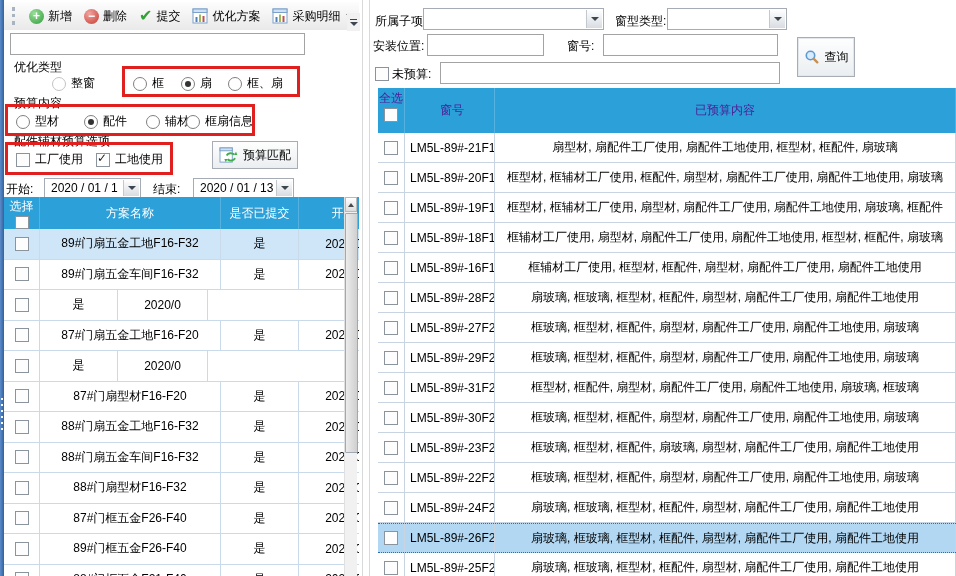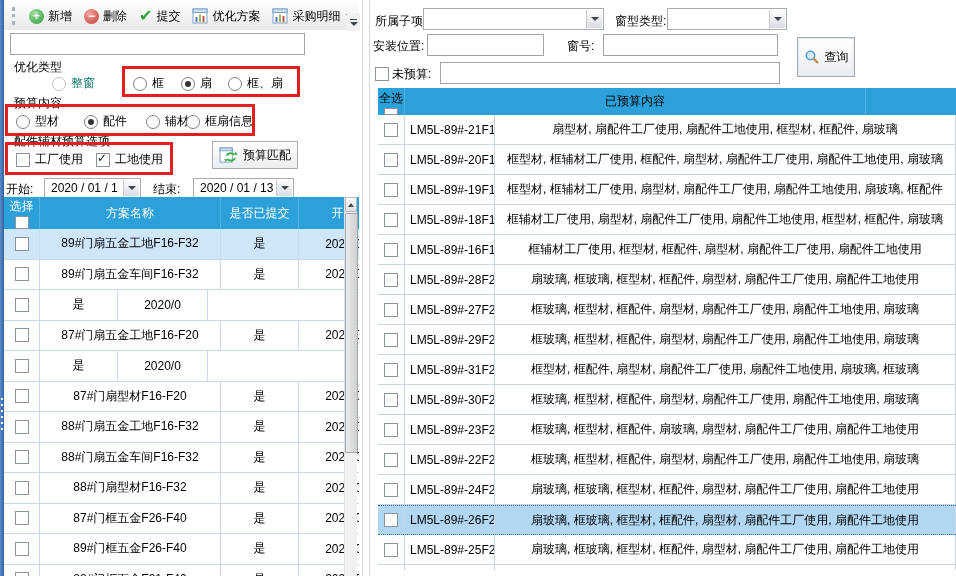--- a/index.html
+++ b/index.html
@@ -41,21 +41,21 @@
       display:flex;align-items:center;padding-left:6px;}
   .radio{display:inline-block;position:relative;width:12px;height:12px;border:1px solid #7f7f7f;border-radius:50%;
       background:#fff;vertical-align:-2px;}
   .radio.checked:after{content:"";position:absolute;left:3px;top:3px;width:6px;height:6px;border-radius:50%;background:#333;}
   .radio.disabled{border-color:#c3c3c3;}
   .cb{display:inline-block;position:relative;width:12px;height:12px;border:1px solid #8b939c;background:#fdfdfd;}
   .cb.checked:after{content:"✓";position:absolute;left:0px;top:-3px;font-size:12px;font-weight:bold;color:#222;}
   .glabel{position:absolute;white-space:nowrap;}
   .redbox{position:absolute;border:3px solid #e01f1f;pointer-events:none;z-index:5;}
   .opt{position:absolute;display:flex;align-items:center;gap:5px;white-space:nowrap;}
-  .gray{color:#0f766e;}
+  .gray{color:#000000;}
 
   
   .pbtn{position:absolute;border:1px solid #a8adb5;background:linear-gradient(#fefefe,#ebeef1);
       display:flex;align-items:center;justify-content:center;gap:5px;box-sizing:border-box;}
   #query-btn{box-shadow:0 0 0 1px #e3e6ea inset;}
 
   
   #ltable{left:4px;top:197px;width:355px;height:379px;overflow:hidden;background:#fff;}
   .lhead{display:flex;height:32px;background:#2ba0d9;color:#fff;}
   .lh{display:flex;align-items:center;justify-content:center;border-right:1px solid #54b1e0;box-sizing:border-box;overflow:hidden;}
@@ -67,21 +67,21 @@
   
   #lscroll{left:344px;top:197px;width:13px;height:379px;background:#f1f1f1;border-left:1px solid #e0e0e0;box-sizing:border-box;z-index:6;}
   #lscroll .up{height:15px;background:linear-gradient(#ffffff,#dcdcdc);border:1px solid #b9b9b9;box-sizing:border-box;
       display:flex;align-items:center;justify-content:center;}
   #lscroll .uarr{width:0;height:0;border-left:3.5px solid transparent;border-right:3.5px solid transparent;border-bottom:4px solid #4a4a4a;}
   #lscroll .thumb{position:absolute;left:0px;top:16px;width:11px;height:238px;border:1px solid #9fa8b3;
       background:linear-gradient(90deg,#ececec,#cfcfcf);border-radius:1px;}
 
   
   #rtable{left:378px;top:88px;width:578px;height:488px;overflow:hidden;background:#fff;}
-  .rhead{display:flex;height:27px;background:#2ba0d9;color:#000000;}
+  .rhead{display:flex;height:45px;background:#2ba0d9;color:#4c1d95;}
   .rh{display:flex;align-items:center;justify-content:center;border-right:1px solid #54b1e0;box-sizing:border-box;}
   .rh.first{flex-direction:column;justify-content:flex-start;padding-top:2px;gap:1px;}
   .rc1{width:27px;flex:none;}.rc2{width:90px;flex:none;}.rc3{width:461px;flex:none;}
   .rrow{display:flex;height:30px;background:#fff;border-bottom:1px solid #c9d4e2;box-sizing:border-box;}
   .rrow.sel{background:#b1d7f3;border-top:1px dotted #2c6bb0;border-bottom:1px dotted #2c6bb0;}
   .rc{display:flex;align-items:center;border-right:1px solid #c9d4e2;box-sizing:border-box;overflow:hidden;white-space:nowrap;}
   .rc.center,.rc1{justify-content:center;}
   .rc2{padding-left:5px;}
   .rc3{justify-content:center;}
   .rrow.stub{height:5px;border-bottom:none;}
@@ -379,20 +379,21 @@
     <span>查询</span>
   </div>
 
   
   <div id="rtable" class="abs">
     <div class="rhead">
       <div class="rh rc1 first">
         <span>全选</span>
         <span class="cb"></span>
       </div>
+      <div class="rh rc2">窗号</div>
       <div class="rh rc3">已预算内容</div>
     </div>
     <div class="rrow">
       <div class="rc rc1">
           <span class="cb"></span>
         </div>
       <div class="rc rc2">LM5L-89#-21F19</div>
       <div class="rc rc3">扇型材, 扇配件工厂使用, 扇配件工地使用, 框型材, 框配件, 扇玻璃</div>
     </div>
     <div class="rrow">

